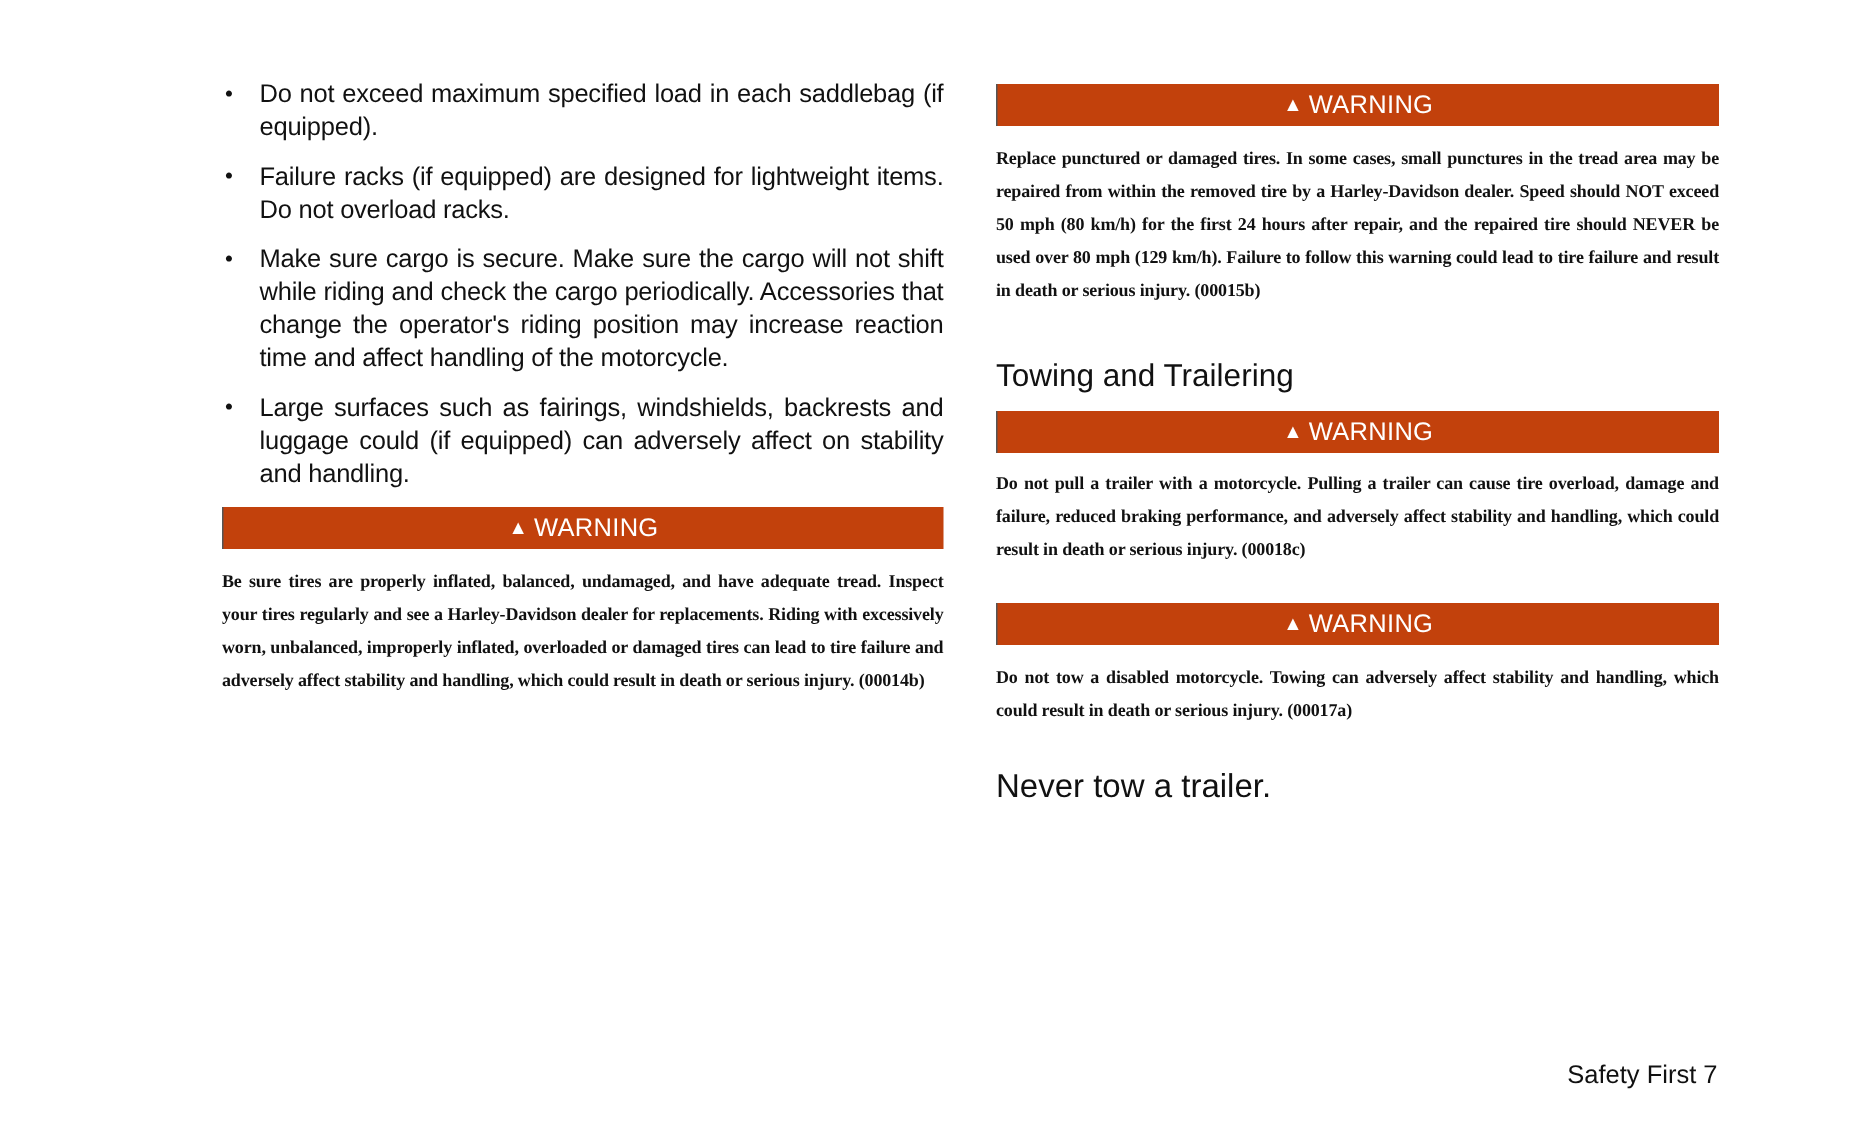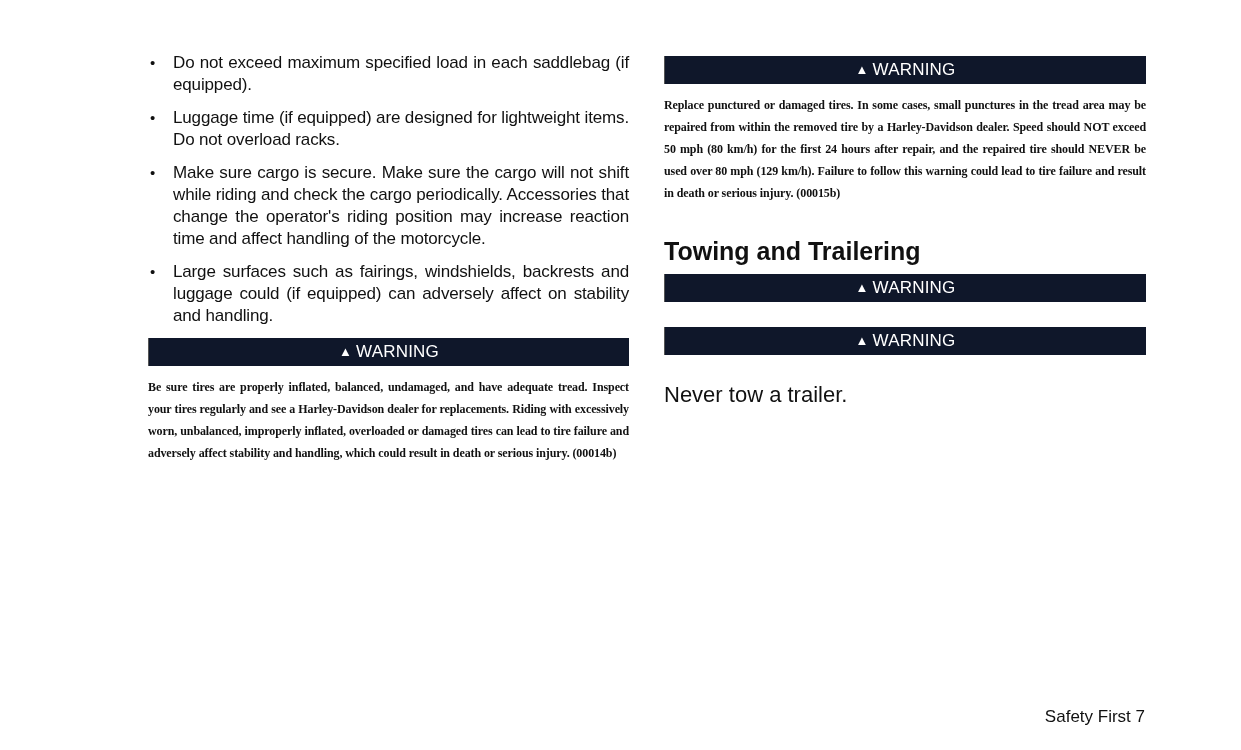--- a/index.html
+++ b/index.html
@@ -40,27 +40,27 @@
       margin-bottom: 11px;
       letter-spacing: -0.15px;
     }
     .bullet-item .dot {
       position: absolute;
       left: 2px;
       top: 0;
       font-size: 15px;
     }
     .section-title {
-      font-weight: bold;
-      font-size: 25px;
+      font-weight: normal;
+      font-size: 21px;
       line-height: 26px;
       margin: 0;
     }
     .warning-bar {
-      background: #0f172a;
+      background: #c2410c;
       color: #ffffff;
       height: 28px;
       line-height: 28px;
       text-align: center;
       font-size: 17px;
       letter-spacing: 0.2px;
       border-left: 1px solid #555;
     }
     .warning-bar .tri {
       font-size: 13px;
@@ -96,21 +96,21 @@
 <div class="page">
 
   <div class="col col-left">
     <ul class="bullet-list">
       <li class="bullet-item">
         <span class="dot">•</span>
         <span>Do not exceed maximum specified load in each saddlebag (if equipped).</span>
       </li>
       <li class="bullet-item">
         <span class="dot">•</span>
-        <span>Luggage time (if equipped) are designed for lightweight items. Do not overload racks.</span>
+        <span>Failure racks (if equipped) are designed for lightweight items. Do not overload racks.</span>
       </li>
       <li class="bullet-item">
         <span class="dot">•</span>
         <span>Make sure cargo is secure. Make sure the cargo will not shift while riding and check the cargo periodically. Accessories that change the operator's riding position may increase reaction time and affect handling of the motorcycle.</span>
       </li>
       <li class="bullet-item">
         <span class="dot">•</span>
         <span>Large surfaces such as fairings, windshields, backrests and luggage could (if equipped) can adversely affect on stability and handling.</span>
       </li>
     </ul>
@@ -126,22 +126,24 @@
     <div class="warning-bar">
       <span class="tri">▲</span><span>WARNING</span>
     </div>
     <p class="warning-text" style="margin-top:10px;">Replace punctured or damaged tires. In some cases, small punctures in the tread area may be repaired from within the removed tire by a Harley-Davidson dealer. Speed should NOT exceed 50 mph (80 km/h) for the first 24 hours after repair, and the repaired tire should NEVER be used over 80 mph (129 km/h). Failure to follow this warning could lead to tire failure and result in death or serious injury. (00015b)</p>
 
     <h2 class="section-title" style="margin-top:34px;">Towing and Trailering</h2>
 
     <div class="warning-bar" style="margin-top:10px;">
       <span class="tri">▲</span><span>WARNING</span>
     </div>
+    <p class="warning-text" style="margin-top:9px;">Do not pull a trailer with a motorcycle. Pulling a trailer can cause tire overload, damage and failure, reduced braking performance, and adversely affect stability and handling, which could result in death or serious injury. (00018c)</p>
 
     <div class="warning-bar" style="margin-top:25px;">
       <span class="tri">▲</span><span>WARNING</span>
     </div>
+    <p class="warning-text" style="margin-top:10px;">Do not tow a disabled motorcycle. Towing can adversely affect stability and handling, which could result in death or serious injury. (00017a)</p>
 
     <p class="plain-text" style="margin-top:29px;">Never tow a trailer.</p>
   </div>
 
   <div class="footer">Safety First 7</div>
 </div>
 
 </body></html>

